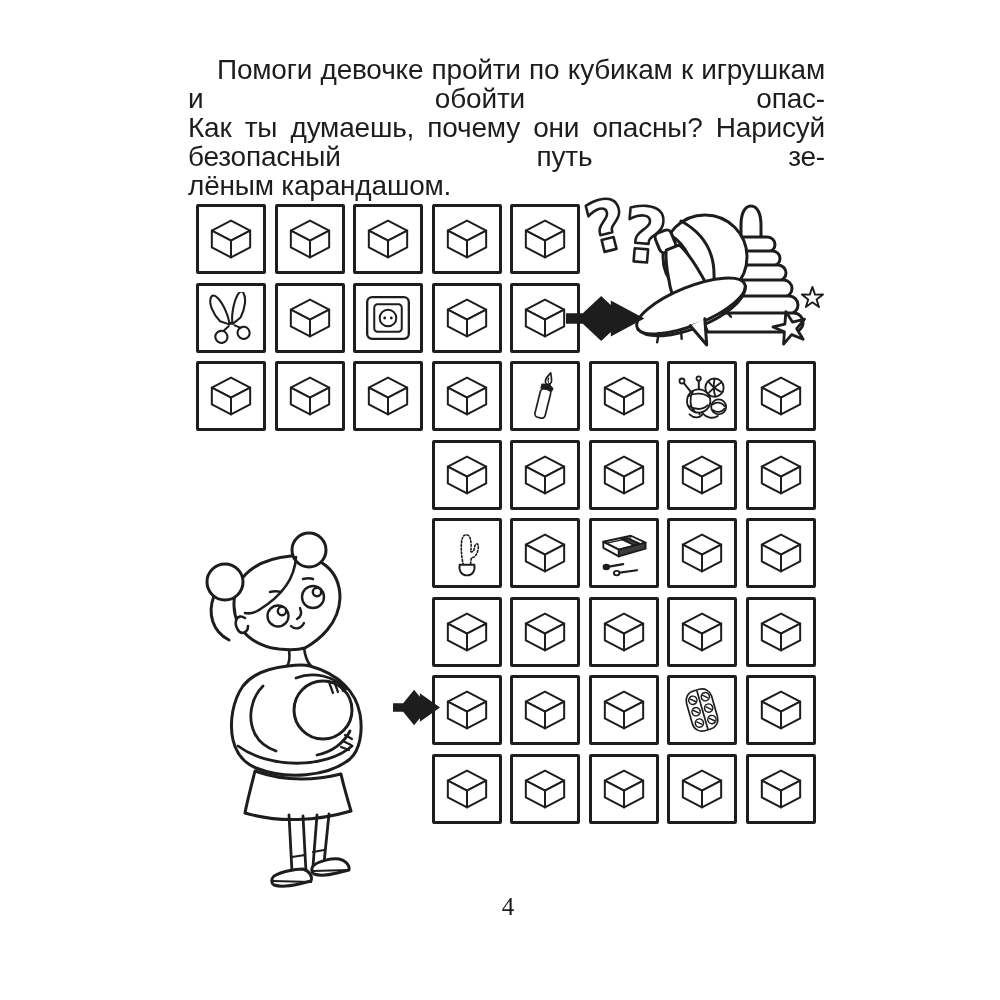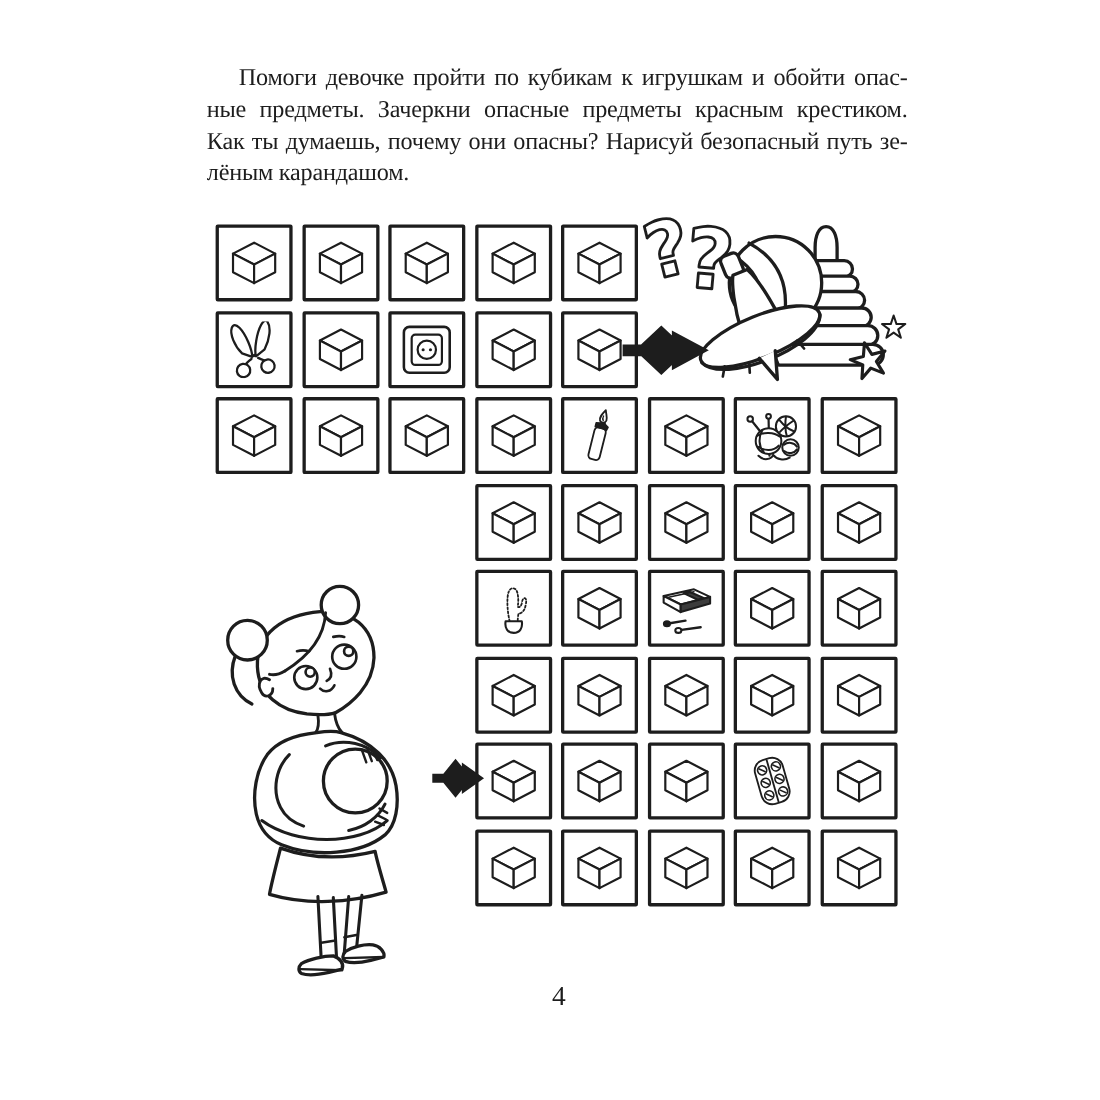--- a/index.html
+++ b/index.html
@@ -3,21 +3,21 @@
 <meta charset="utf-8">
 <style>
   html,body{margin:0;padding:0;background:#ffffff;}
   .page{
     position:relative;width:1000px;height:1000px;background:#ffffff;
     font-family:"Liberation Sans",sans-serif;color:#1d1d1d;overflow:hidden;
   }
   
   .instructions{
     position:absolute;left:188px;top:55px;width:637px;
-    font-size:22px;line-height:29px;letter-spacing:-0.2px;font-family:Liberation Serif, serif;
+    font-size:28px;line-height:29px;letter-spacing:-0.2px;
   }
   .tline{text-align:justify;}
   .tline.just{text-align-last:justify;}
   .tline.first{text-indent:29px;}
   
   #grid{position:absolute;left:0;top:0;width:1000px;height:1000px;}
   .cell{
     position:absolute;width:64px;height:64px;background:#fff;
     border:3px solid #1d1d1d;border-radius:2px;
     display:flex;align-items:center;justify-content:center;
@@ -147,21 +147,20 @@
     <g id="sym-star">
       <path fill="#fff" stroke="#1d1d1d" stroke-width="3" stroke-linejoin="round" d="M20,3 L24.2,15.5 L37.1,15.4 L26.7,23.2 L30.6,35.6 L20,28 L9.4,35.6 L13.3,23.2 L2.9,15.4 L15.8,15.5 Z"></path>
     </g>
   </defs>
 </svg>
 
 <div class="page">
 
   <div class="instructions">
     <div class="tline just first">Помоги девочке пройти по кубикам к игрушкам и обойти опас-</div>
-    <div class="tline just">ные предметы. Зачеркни опасные предметы красным крестиком.</div>
     <div class="tline just">Как ты думаешь, почему они опасны? Нарисуй безопасный путь зе-</div>
     <div class="tline">лёным карандашом.</div>
   </div>
 
   <div id="grid">
       <div class="cell" style="left: 196px; top: 204px;">
         <svg class="cell-icon icon-cube">
           <use href="#sym-cube"></use>
         </svg>
       </div>

